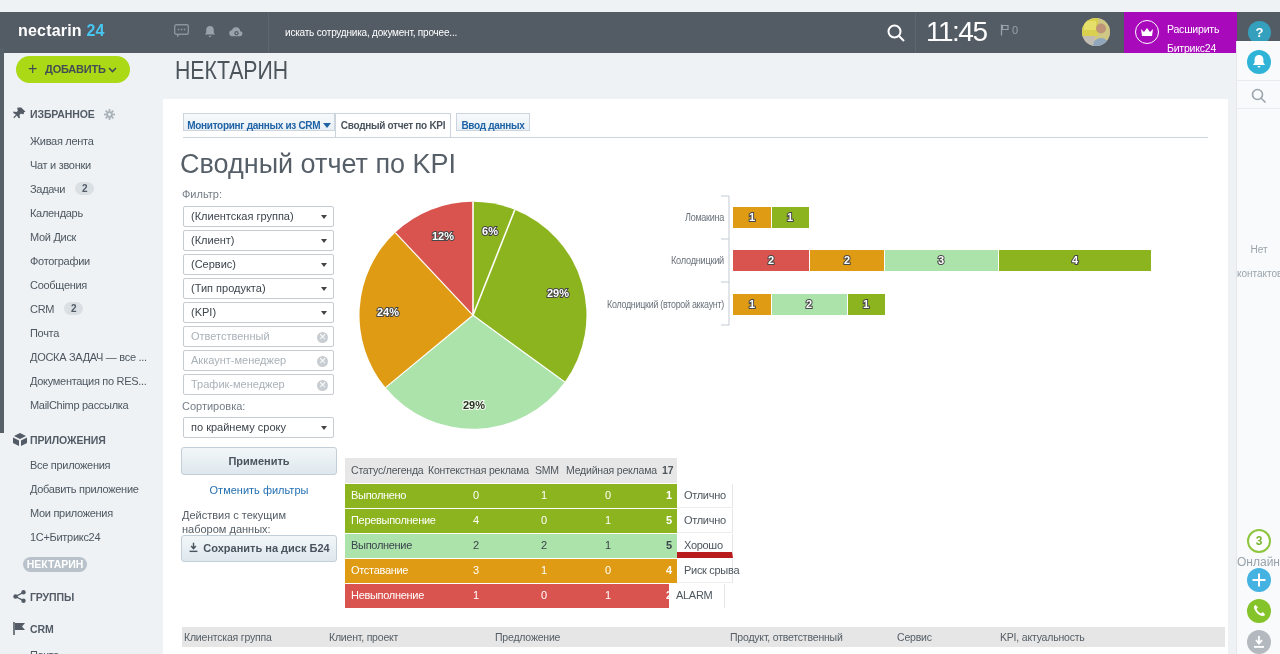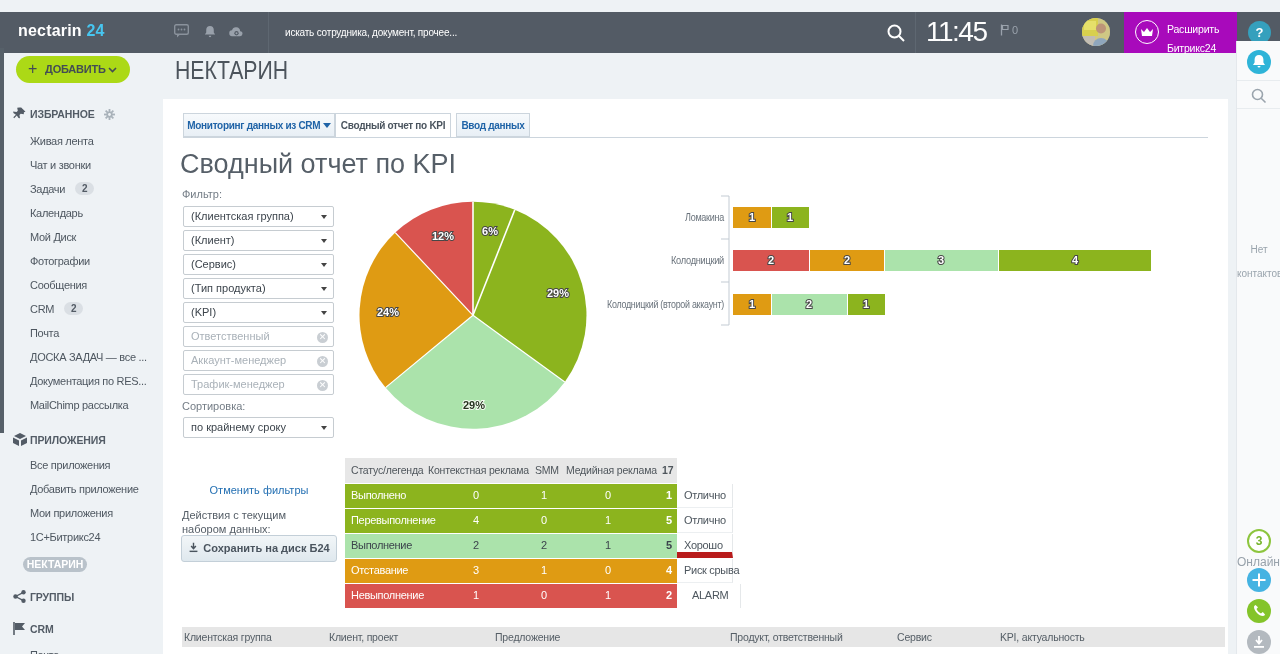--- a/index.html
+++ b/index.html
@@ -30,21 +30,21 @@
 #add-btn { position:absolute; left:16px; top:56px; width:114px; height:27px; background:#acd916; border-radius:14px; color:#434c54; font-size:11px; font-weight:bold; line-height:27px; }
 #menu { position:absolute; left:0; top:41px; width:163px; color:#4e5760; }
 .mi { position:absolute; left:30px; font-size:11px; letter-spacing:-0.3px; white-space:nowrap; }
 .msec { position:absolute; left:30px; font-size:10.5px; font-weight:bold; letter-spacing:-0.1px; white-space:nowrap; color:#535c66; }
 .badge { display:inline-block; background:#dadfe4; border-radius:8px; font-size:10px; font-weight:bold; color:#525b65; padding:1px 7px; margin-left:7px; position:relative; top:-1px;}
 
 #page-title { position:absolute; left:175px; top:56px; font-size:25px; color:#4c545c; transform:scale(0.85,1); transform-origin:0 0; }
 
 #panel { position:absolute; left:163px; top:99px; width:1065px; height:555px; background:#fff; }
 
-.tab { position:absolute; top:14px; height:24px; font-size:10px; letter-spacing:-0.3px; font-weight:bold; line-height:24px; text-align:center; white-space:nowrap; }
+.tab { position:absolute; top:14px; height:18px; font-size:10px; letter-spacing:-0.3px; font-weight:bold; line-height:24px; text-align:center; white-space:nowrap; }
 #tab1 { left:20px; width:152px; background:linear-gradient(#f7fafc,#e8eff5); border:1px solid #ccd5dd; color:#1f63a7; }
 #tab2 { left:172px; width:116px; background:#fff; border:1px solid #ccd5dd; border-bottom:none; height:25px; color:#4a545e; }
 #tab3 { left:293px; width:74px; background:linear-gradient(#f7fafc,#e8eff5); border:1px solid #ccd5dd; color:#1f63a7; }
 #tabline { position:absolute; left:20px; top:38px; width:1025px; height:1px; background:#ccd5dd; }
 #rpt-title { position:absolute; left:17px; top:50px; font-size:27px; color:#565f68; }
 
 .flabel { position:absolute; left:19px; font-size:11px; color:#747d86; }
 .fsel, .finp { position:absolute; left:20px; width:151px; height:21px; border:1px solid #c6ccd1; border-radius:2px; background:#fff; font-size:11px; color:#3c444c; line-height:19px; padding-left:7px; }
 .fsel .arr { position:absolute; right:6px; top:8px; width:0; height:0; border-left:3.5px solid transparent; border-right:3.5px solid transparent; border-top:4px solid #444; }
 .finp { color:#a9b1b8; }
@@ -203,20 +203,21 @@
   <div class="fsel" style="top:107px">(Клиентская группа)<span class="arr"></span></div>
   <div class="fsel" style="top:131px">(Клиент)<span class="arr"></span></div>
   <div class="fsel" style="top:155px">(Сервис)<span class="arr"></span></div>
   <div class="fsel" style="top:179px">(Тип продукта)<span class="arr"></span></div>
   <div class="fsel" style="top:203px">(KPI)<span class="arr"></span></div>
   <div class="finp" style="top:227px">Ответственный<span class="x">✕</span></div>
   <div class="finp" style="top:251px">Аккаунт-менеджер<span class="x">✕</span></div>
   <div class="finp" style="top:275px">Трафик-менеджер<span class="x">✕</span></div>
   <div class="flabel" style="top:301px">Сортировка:</div>
   <div class="fsel" style="top:318px">по крайнему сроку<span class="arr"></span></div>
+  <div id="btn-apply">Применить</div>
   <div id="cancel-filters">Отменить фильтры</div>
   <div id="actions-txt">Действия с текущим<br>набором данных:</div>
   <div id="btn-save"><svg width="11" height="11" viewBox="0 0 14 14" style="vertical-align:-1px; margin-right:4px">
         <path d="M7 1v7M4 5l3 3.5L10 5" stroke="#4a545e" stroke-width="1.8" fill="none"></path>
         <path d="M2 11h10v1.8H2z" fill="#4a545e"></path>
       </svg>Сохранить на диск Б24</div>
 </div>
 
 <svg class="abs" style="left:355px; top:197px" width="238" height="238" viewBox="355 197 238 238">
   <g>
@@ -323,21 +324,21 @@
   <div class="abs" style="left:332px; top:76px; width:56px; height:24px; background:#fff; border-bottom:1px solid #eceff1; border-right:1px solid #e5e8ea; color:#4d565e; white-space:nowrap;">
       <span class="abs" style="left:7px;top:5px;">Риск срыва</span>
     </div>
   <div class="abs" style="left:0; top:101px; width:332px; height:24px; background:#d9544f; color:#fff;">
       <span class="abs" style="left:6px;top:5px;">Невыполнение</span>
       <span class="abs" style="left:128px;top:5px;">1</span>
       <span class="abs" style="left:196px;top:5px;">0</span>
       <span class="abs" style="left:260px;top:5px;">1</span>
       <span class="abs" style="left:321px;top:5px;font-weight:bold;">2</span>
     </div>
-  <div class="abs" style="left:340px; top:101px; width:56px; height:24px; background:#fff; border-right:1px solid #e5e8ea; color:#4d565e; white-space:nowrap;padding-left:28px;">
+  <div class="abs" style="left:324px; top:101px; width:56px; height:24px; background:#fff; border-right:1px solid #e5e8ea; color:#4d565e; white-space:nowrap;padding-left:28px;">
       <span class="abs" style="left:7px;top:5px;">ALARM</span>
     </div>
 </div>
 
 <div class="abs" style="left:182px; top:627px; width:1043px; height:20px; background:#e6e6e6; font-size:10.5px; letter-spacing:-0.2px; color:#555e66;">
   <span class="abs" style="left:2px; top:4px;">Клиентская группа</span>
   <span class="abs" style="left:147px; top:4px;">Клиент, проект</span>
   <span class="abs" style="left:313px; top:4px;">Предложение</span>
   <span class="abs" style="left:548px; top:4px;">Продукт, ответственный</span>
   <span class="abs" style="left:715px; top:4px;">Сервис</span>

